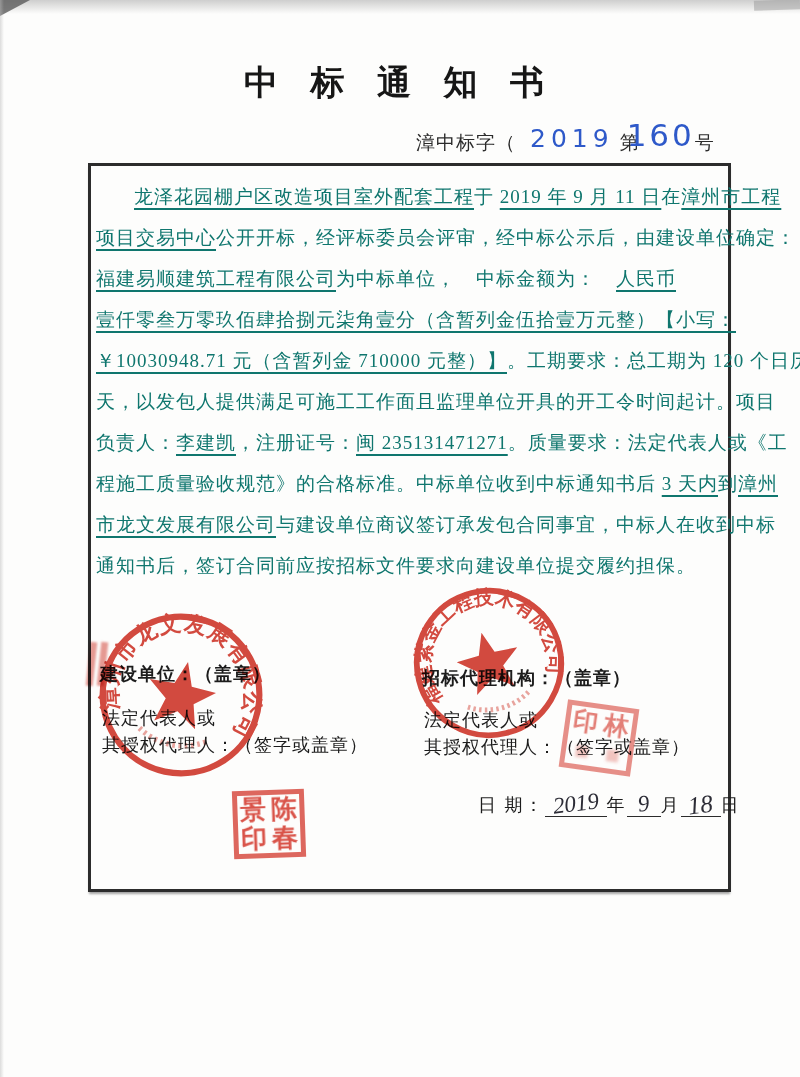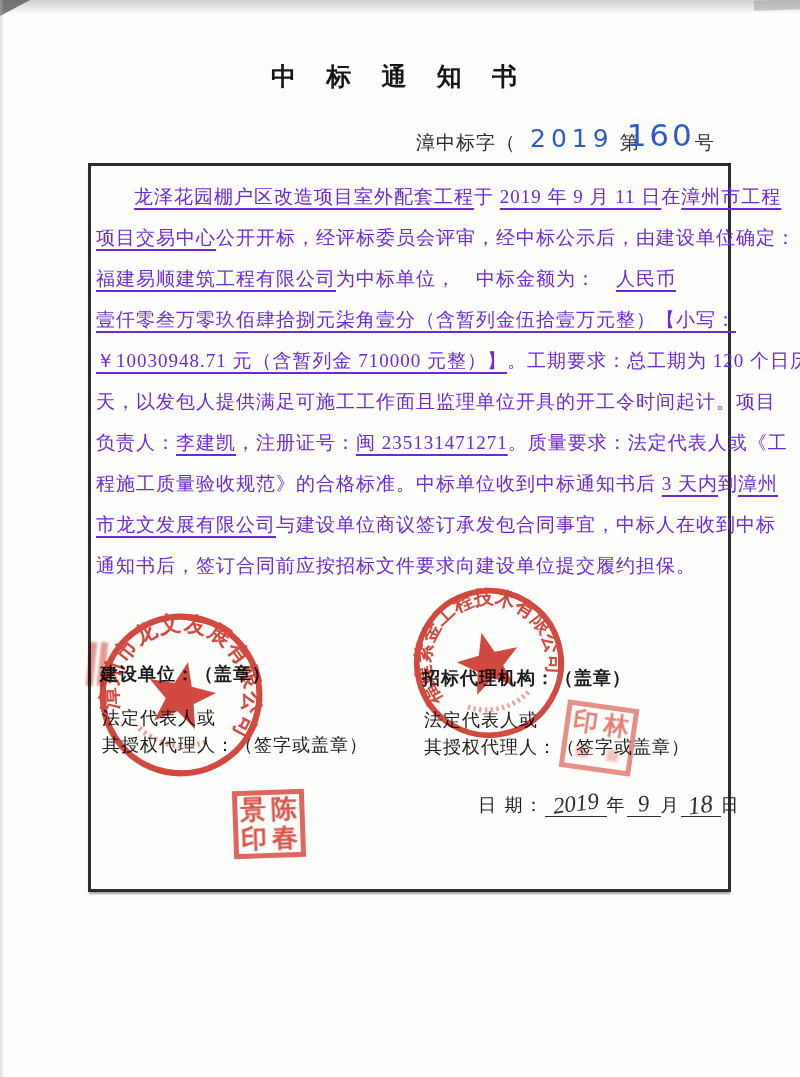--- a/index.html
+++ b/index.html
@@ -13,21 +13,21 @@
     background:linear-gradient(#a8a8a8,rgba(200,200,200,0));opacity:.55;}
   .scan-corner-l{position:absolute;left:0;top:0;width:0;height:0;
     border-top:16px solid #5a5a5a;border-right:30px solid transparent;opacity:.8;}
   .scan-corner-r{position:absolute;right:0;top:0;width:46px;height:10px;
     background:#9a9a9a;opacity:.5;transform:rotate(-2deg);}
   .scan-left{position:absolute;left:0;top:0;width:4px;height:100%;
     background:linear-gradient(90deg,#bbb,rgba(255,255,255,0));opacity:.5;}
 
   .title{
     position:absolute; left:0; top:60px; width:100%;
-    text-align:center; font-size:25px; font-weight:bold;
+    text-align:center; font-size:34px; font-weight:bold;
     letter-spacing:12px; color:#161616;
   }
   .refline{
     position:absolute; left:416px; top:120px; font-size:19px; letter-spacing:1px;
     color:#2a2a2a; white-space:nowrap;
   }
   .stamp-blue{
     font-family:"DejaVu Sans", sans-serif; color:#2e59c9; font-weight:500;
   }
   .ref-year{font-size:25px; letter-spacing:5px; position:relative; top:-2px; margin:0 6px 0 14px;}
@@ -37,21 +37,21 @@
     position:absolute; left:88px; top:163px; width:637px; height:723px;
     border:3px solid #2c2c2c;
     box-shadow:0 3px 2px -1px rgba(90,90,90,.55);
     background:rgba(255,255,255,.0);
   }
   .body-lines{
     position:absolute; left:96px; top:176px; width:628px;
   }
   .bline{
     height:41px; line-height:41px; font-size:19px; letter-spacing:1px;
-    white-space:nowrap; color:#6d28d9;
+    white-space:nowrap; color:#0f766e;
   }
   .bline.ind{padding-left:38px;}
   .bline .u{
     text-decoration:underline; text-underline-offset:5px; text-decoration-thickness:1.5px;
   }
 
   .sig-label{position:absolute; font-size:18px; letter-spacing:1px; color:#1c1c1c; white-space:nowrap;}
   .sig-label.b{font-weight:600;}
 
   .dateline{

